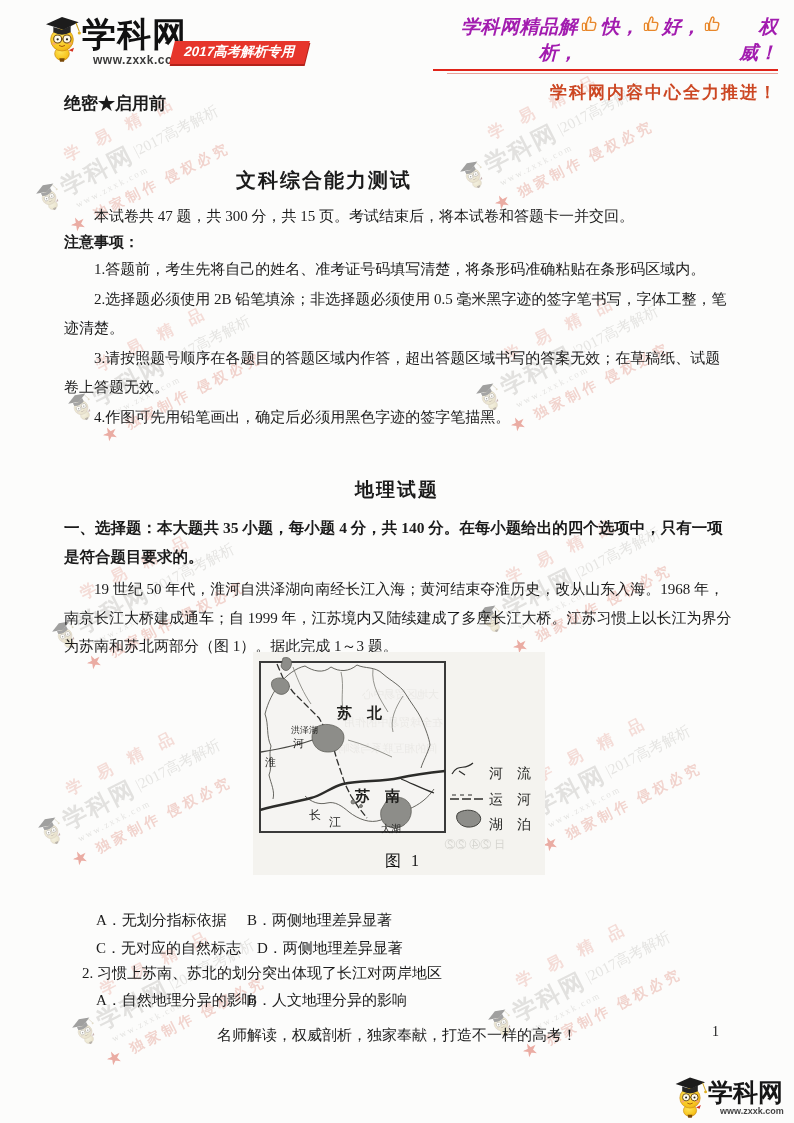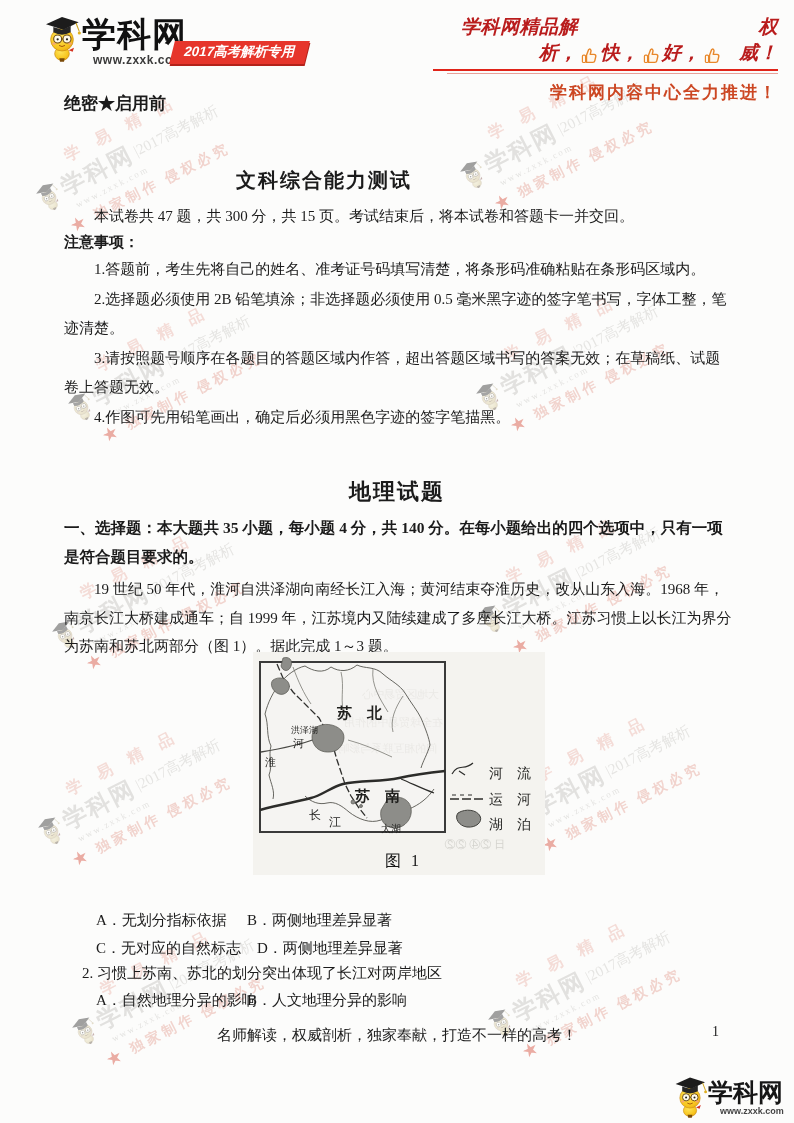--- a/index.html
+++ b/index.html
@@ -24,37 +24,37 @@
   .mascot-lg{position:absolute;left:42px;top:11px;width:40px;height:52px;}
   .logo-name{position:absolute;left:82px;top:12px;font-size:34px;font-weight:900;
              font-family:"Liberation Sans","DejaVu Sans",sans-serif;letter-spacing:1px;color:#111;}
   .logo-url{position:absolute;left:93px;top:53px;font-size:12px;font-weight:bold;
             font-family:"Liberation Sans","DejaVu Sans",sans-serif;color:#3a3a3a;letter-spacing:.5px;}
   .banner{position:absolute;left:172px;top:41px;background:#e6352b;color:#fff;
           font-size:13.5px;font-weight:bold;padding:2px 12px 3px;transform:skewX(-14deg);
           box-shadow:1px 2px 0 #b3221a;font-family:"Liberation Sans","DejaVu Sans",sans-serif;}
   .banner span{display:inline-block;}
   .slogan{position:absolute;right:16px;top:14px;width:345px;text-align:right;}
-  .slogan-l1{font-size:19px;font-weight:bold;font-style:italic;color:#b91c1c;letter-spacing:.5px;
-             display:flex;justify-content:flex-end;align-items:flex-end;gap:1px;}
+  .slogan-l1{font-size:19px;font-weight:bold;font-style:italic;color:#a21caf;letter-spacing:.5px;
+             display:flex;justify-content:flex-end;align-items:flex-start;gap:1px;}
   .thumb{width:20px;height:20px;margin:0 1px;}
   .slogan-u1{height:2px;background:#e02419;margin-top:3px;}
   .slogan-u2{height:1px;background:#e9a199;margin-top:2px;width:96%;margin-left:4%;}
   .slogan-l2{margin-top:7px;color:#cc4723;font-size:17px;font-weight:bold;letter-spacing:2px;}
 
   
   .doc{position:absolute;inset:0;z-index:2;}
   .secrecy{left:64px;top:92px;font-size:17px;font-weight:bold;}
   .title{left:0;top:130px;width:794px;text-align:center;font-size:20px;font-weight:bold;letter-spacing:1px;}
   .subtitle{left:0;top:167px;width:648px;text-align:center;font-size:20px;font-weight:bold;letter-spacing:2px;}
   .intro{left:64px;top:203px;width:668px;font-size:15px;text-indent:2em;line-height:26px;}
   .notice-head{left:64px;top:233px;font-size:15px;font-weight:bold;}
   .notices{left:64px;top:255px;width:668px;font-size:15px;line-height:29.5px;}
   .notices p{margin:0;text-indent:2em;}
-  .section-title{left:0;top:477px;width:794px;text-align:center;font-size:22px;font-weight:bold;letter-spacing:2px;}
+  .section-title{left:0;top:477px;width:794px;text-align:center;font-size:19px;font-weight:bold;letter-spacing:2px;}
   .section-instr{left:64px;top:513px;width:670px;font-size:15.5px;font-weight:bold;line-height:29px;}
   .passage{left:64px;top:575px;width:668px;font-size:15px;line-height:28.5px;text-indent:2em;}
   .qstem{font-size:15px;}
   .qopt{font-size:15px;}
   .footer-slogan{left:217px;top:1026px;font-size:15px;}
   .footer-page{left:712px;top:1024px;font-size:14px;}
 
   
   .figure{position:absolute;left:253px;top:652px;width:292px;height:223px;z-index:2;}
   .figure svg{display:block;}

